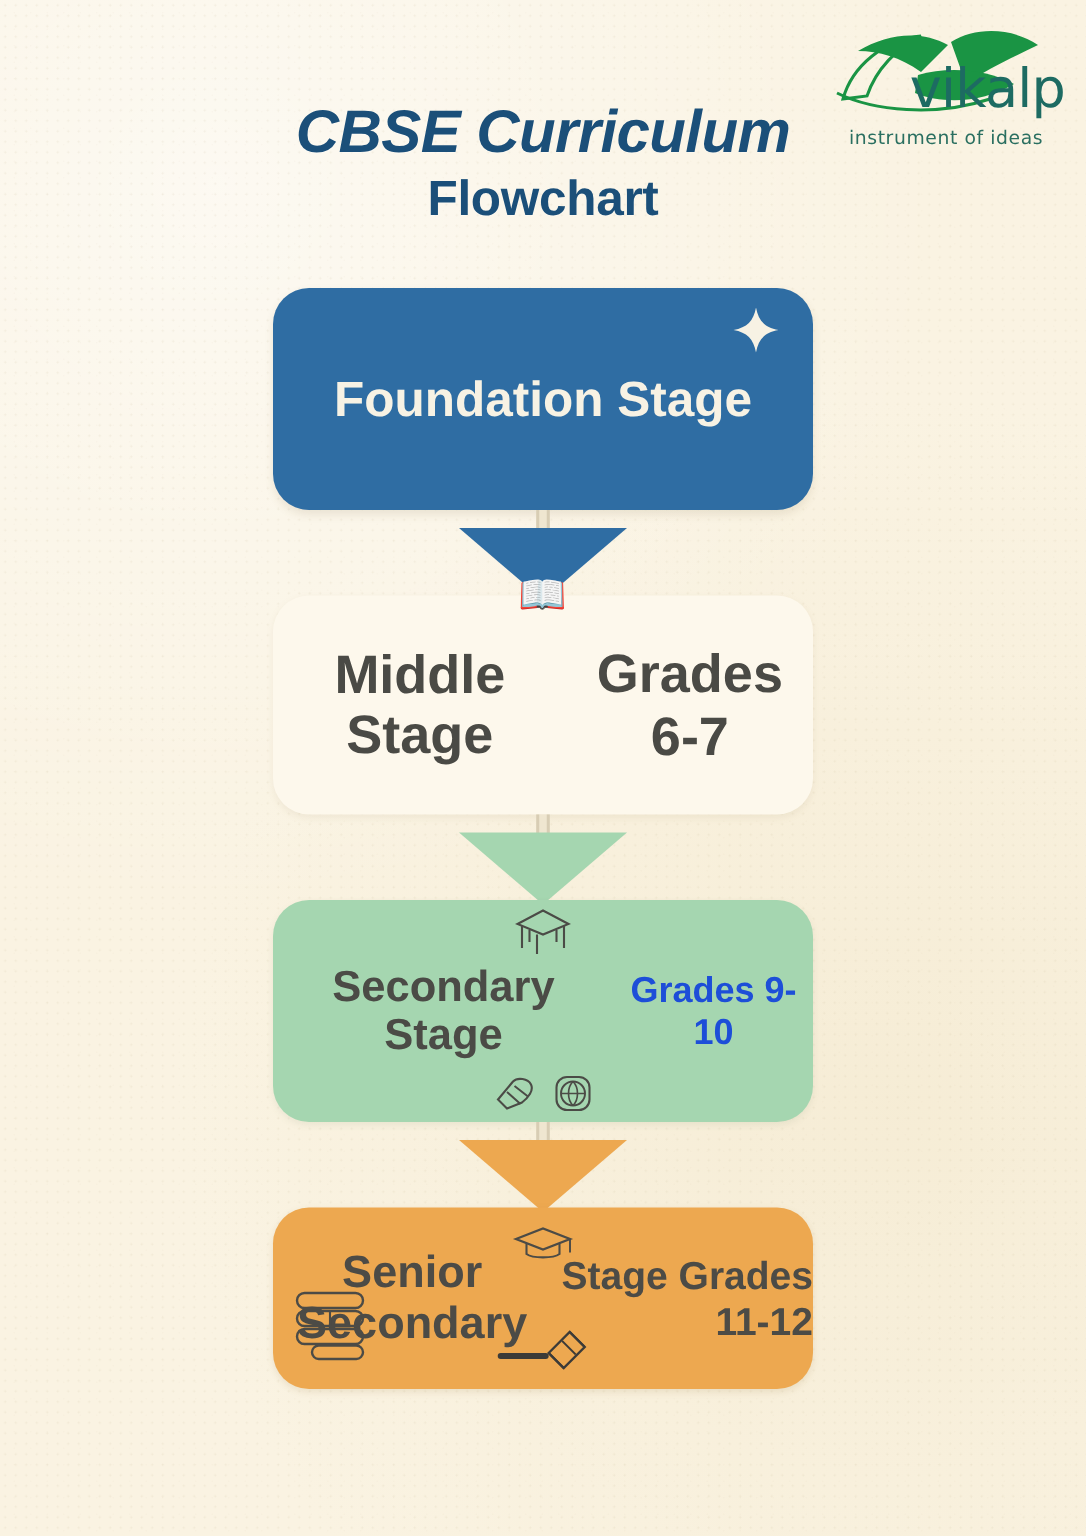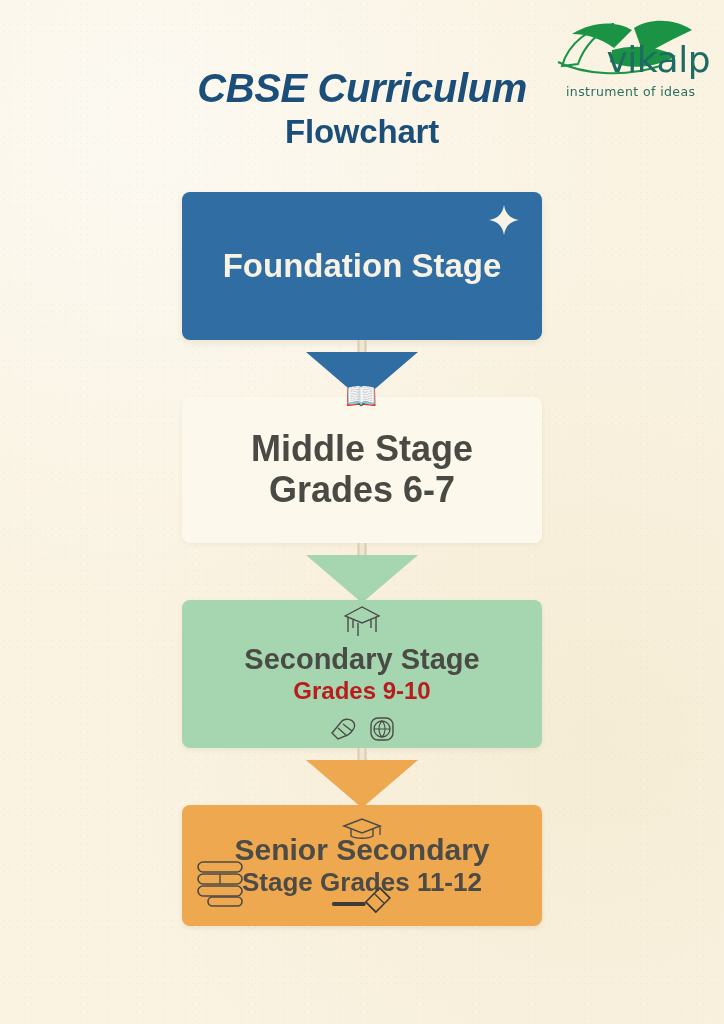--- a/index.html
+++ b/index.html
@@ -92,24 +92,24 @@
   
   #flow {
     position:absolute;
     top:192px;
     left:182px;
     width:360px;
   }
 
   .stage {
     position:relative;
-    border-radius:8px;
+    border-radius:24px;
     width:360px;
     display:flex;
-    flex-direction:column;
+    flex-direction:row;
     align-items:center;
     justify-content:center;
     text-align:center;
     overflow:visible;
   }
   .stage .s-title {
     font-weight:bold;
     line-height:1.12;
   }
   .stage .s-sub {
@@ -146,21 +146,21 @@
     line-height:1;
   }
 
   
   #stage-secondary {
     height:148px;
     background:#a5d6b0;
     box-shadow:0 2px 5px rgba(120,140,110,.12);
   }
   #stage-secondary .s-title { font-size:29px; color:#4b4b46; }
-  #stage-secondary .s-sub   { font-size:24px; color:#b91c1c; margin-top:2px; }
+  #stage-secondary .s-sub   { font-size:24px; color:#1d4ed8; margin-top:2px; }
   #desk-icon {
     position:absolute;
     top:4px; left:50%; transform:translateX(-50%);
     width:42px; height:34px;
   }
   #sec-small-icons {
     position:absolute;
     bottom:6px; left:50%; transform:translateX(-50%);
     display:flex; gap:10px; align-items:center;
   }

